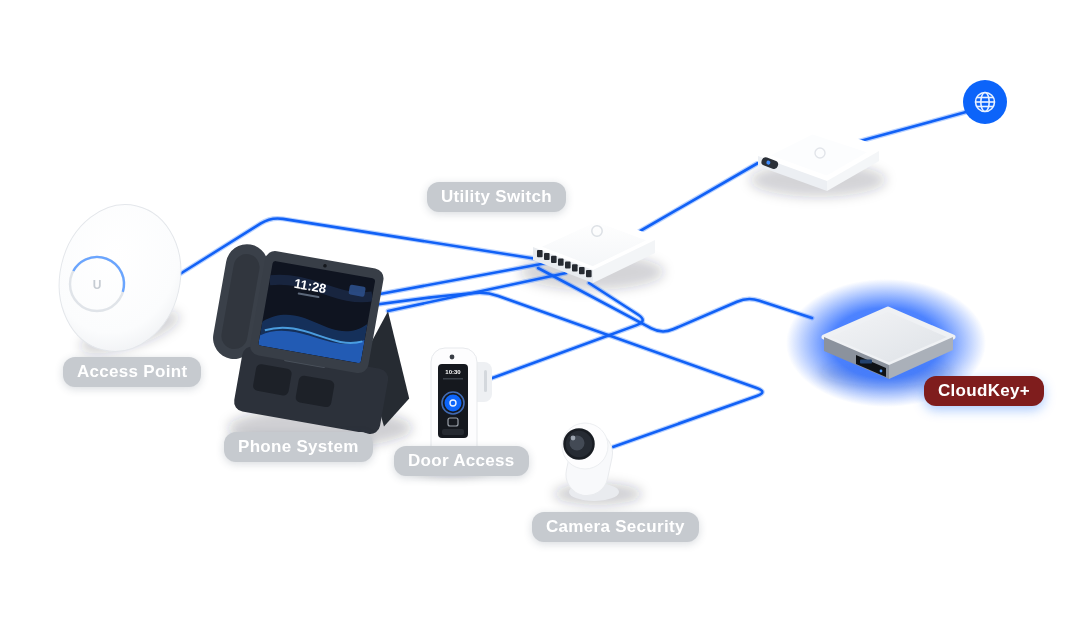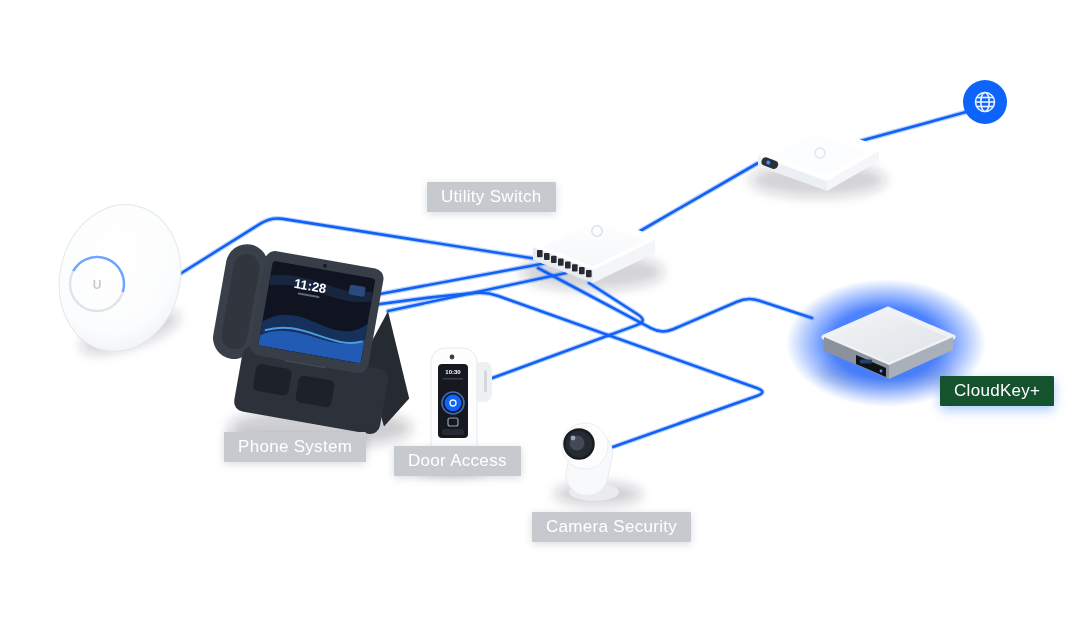--- a/index.html
+++ b/index.html
@@ -8,32 +8,31 @@
     background:#ffffff;
     font-family:"Liberation Sans", sans-serif;
   }
   #stage{position:absolute;inset:0;}
   svg{position:absolute;left:0;top:0;}
   .label{
     position:absolute;
     background:#c6cacf;
     color:#ffffff;
     font-size:17px;
-    font-weight:400;
+    font-weight:700;
     letter-spacing:.3px;
     line-height:22px;
     padding:4px 14px;
-    border-radius:1px;
+    border-radius:12px;
     white-space:nowrap;
     box-shadow:0 2px 8px rgba(40,55,80,.18);
   }
   .label.blue{
-    background:#14532d;
+    background:#7f1d1d;
     box-shadow:0 4px 12px rgba(13,102,250,.35);
-    margin-left:16px;
   }
   .cable-halo{fill:none;stroke:#4d8dff;stroke-width:5;stroke-opacity:.40;stroke-linecap:round;stroke-linejoin:round;}
   .cable-core{fill:none;stroke:#1161f6;stroke-width:2.6;stroke-linecap:round;stroke-linejoin:round;}
 </style>
 </head>
 <body>
 
 <div id="stage">
 
 <svg width="1080" height="619" viewBox="0 0 1080 619">
@@ -205,18 +204,19 @@
     <path d="M824,337 L889,365 L889,379 L824,351 Z" fill="#8b929d"></path>
     <path d="M889,365 L953,337 L953,350 L889,379 Z" fill="#aab0b9"></path>
     <path d="M856,355 L886,368 L886,377 L856,364 Z" fill="#0f1216"></path>
     <rect x="861" y="360" width="10" height="3" fill="#2c3samp" opacity="0"></rect>
     <rect x="860" y="359.5" width="12" height="4" rx="1" fill="#23426e"></rect>
     <circle cx="881" cy="371" r="1.4" fill="#4d9aff"></circle>
   </g>
 </svg>
 
 <div class="label" style="left:427px;top:182px;">Utility Switch</div>
+<div class="label" style="left:63px;top:357px;">Access Point</div>
 <div class="label" style="left:224px;top:432px;">Phone System</div>
 <div class="label" style="left:394px;top:446px;">Door Access</div>
 <div class="label" style="left:532px;top:512px;">Camera Security</div>
 <div class="label blue" style="left:924px;top:376px;">CloudKey+</div>
 
 </div>
 
 </body></html>

